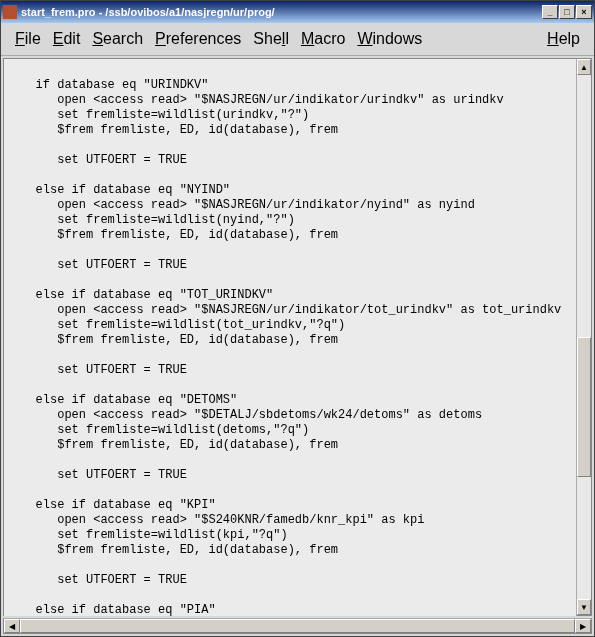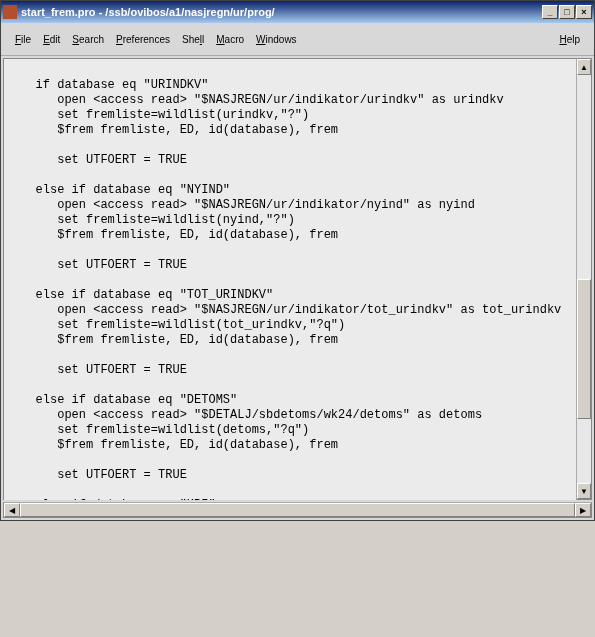--- a/index.html
+++ b/index.html
@@ -1,23 +1,23 @@
 <!DOCTYPE html>
 <html><head>
   <meta charset="utf-8">
   <style>
     * { margin: 0; padding: 0; box-sizing: border-box; }
     body { font-family: "Lucida Grande", Tahoma, sans-serif; background: #d4d0c8; width: 595px; height: 637px; overflow: hidden; }
-    .window { width: 595px; height: 521px; border: 1px solid #424142; background: #d8d8d8; display: flex; flex-direction: column; }
+    .window { width: 595px; height: 637px; border: 1px solid #424142; background: #d8d8d8; display: flex; flex-direction: column; }
     .titlebar { height: 22px; background: linear-gradient(#0a246a, #a6caf0); display: flex; align-items: center; padding: 0 2px; color: #fff; font-size: 11px; font-weight: bold; }
     .title-icon { width: 14px; height: 14px; background: #b34f2e; margin-right: 4px; }
     .title-text { flex: 1; overflow: hidden; white-space: nowrap; }
     .winbtns { display: flex; gap: 1px; }
     .winbtn { width: 16px; height: 14px; background: #d4d0c8; border: 1px solid #fff; border-right-color: #404040; border-bottom-color: #404040; font-size: 9px; font-family: Marlett, sans-serif; display: flex; align-items: center; justify-content: center; color: #000; cursor: pointer; }
-    .menubar { height: 22px; background: #d8d8d8; display: flex; align-items: center; padding: 16px 8px; font-size: 10px; border-bottom: 1px solid #aaa; }
+    .menubar { height: 22px; background: #d8d8d8; display: flex; align-items: center; padding: 16px 8px; font-size: 16px; border-bottom: 1px solid #aaa; }
     .menu-item { padding: 2px 6px; cursor: pointer; }
     .menu-item u { text-decoration: underline; }
     .menu-spacer { flex: 1; }
     .content-wrap { flex: 1; display: flex; background: #d8d8d8; padding: 2px; overflow: hidden; }
     .editor { flex: 1; background: #ebebeb; font-family: "Courier New", monospace; font-size: 12px; line-height: 15px; white-space: pre; color: #000; padding: 4px 0 4px 10px; overflow: hidden; border: 1px solid #888; border-right: none; border-bottom: none; }
     .vscroll { width: 16px; background: #d8d8d8; border: 1px solid #888; border-left: 1px solid #aaa; display: flex; flex-direction: column; }
     .sbtn { height: 16px; background: #d4d0c8; border: 1px solid #fff; border-right-color: #808080; border-bottom-color: #808080; font-size: 8px; display: flex; align-items: center; justify-content: center; cursor: pointer; }
     .strack { flex: 1; background: #e8e8e8; position: relative; }
     .sthumb { position: absolute; left: 0; right: 0; top: 50%; height: 140px; background: #d4d0c8; border: 1px solid #fff; border-right-color: #808080; border-bottom-color: #808080; cursor: pointer; }
     .hscroll { height: 16px; background: #d8d8d8; display: flex; border: 1px solid #888; border-top: 1px solid #aaa; margin: 0 2px 2px 2px; }

